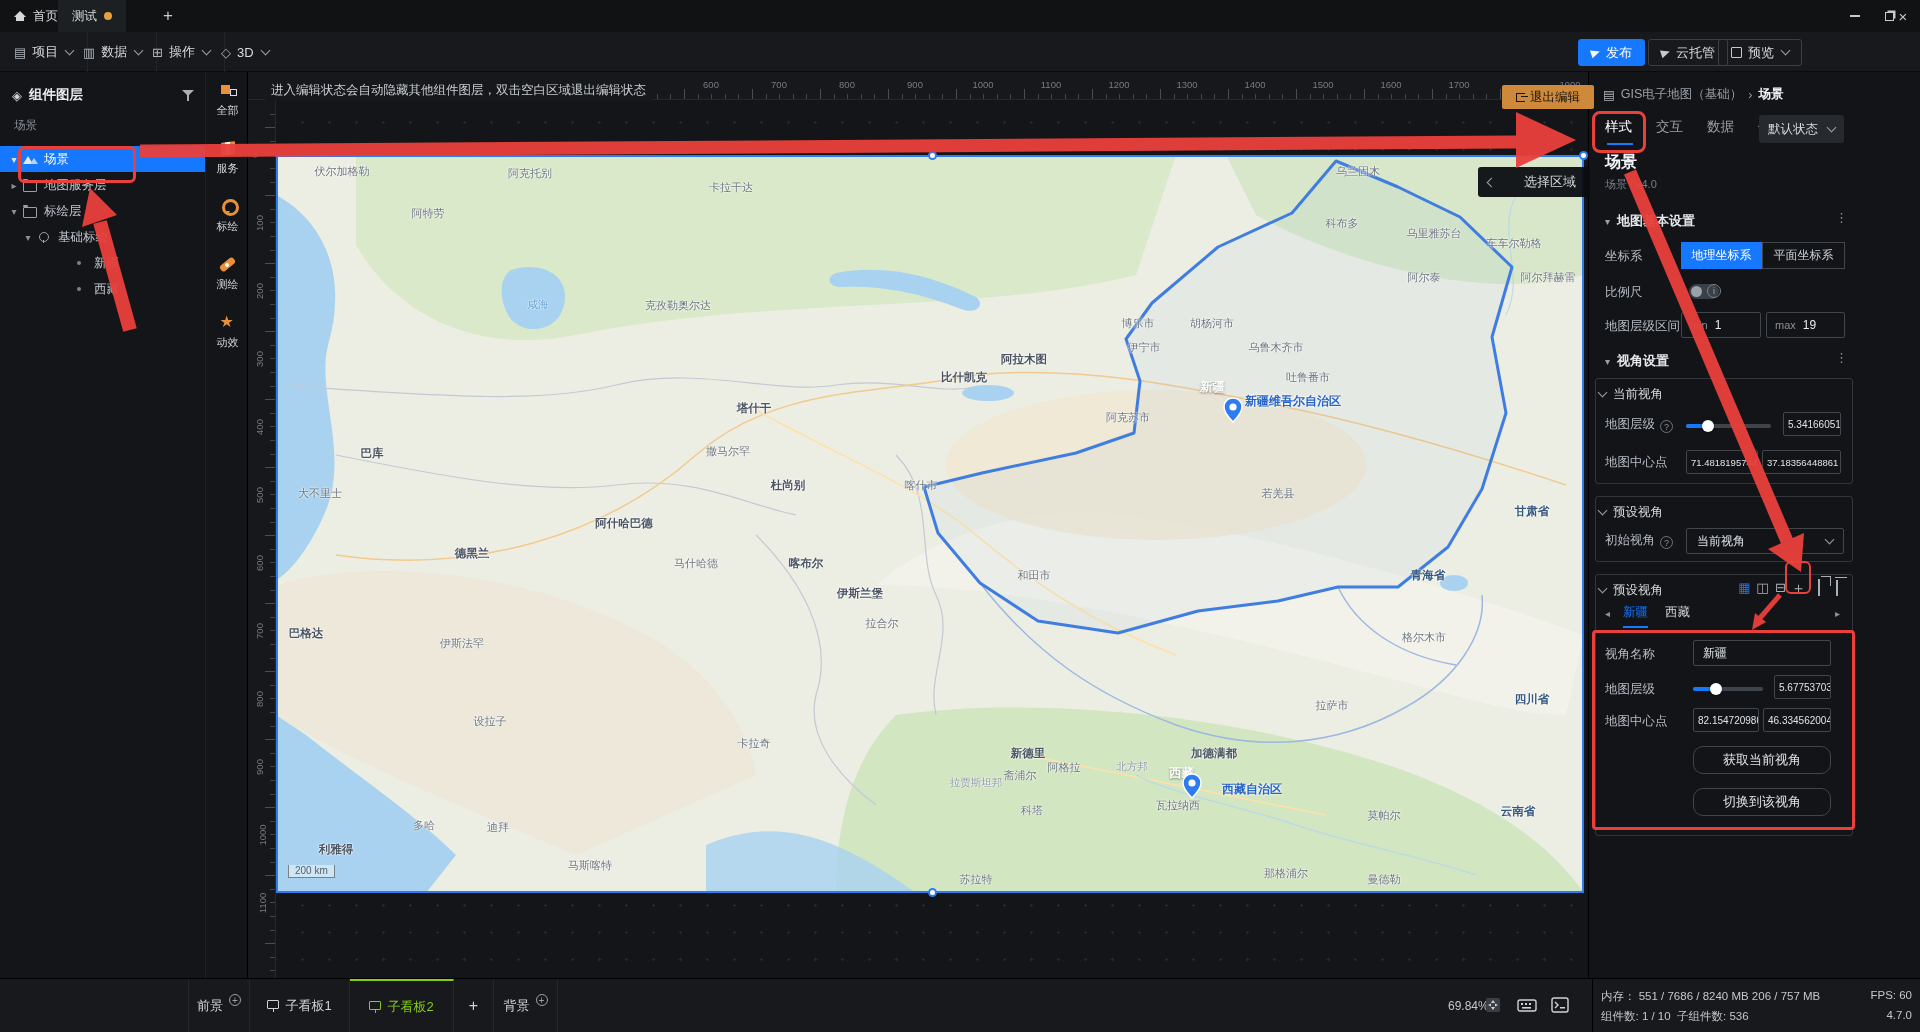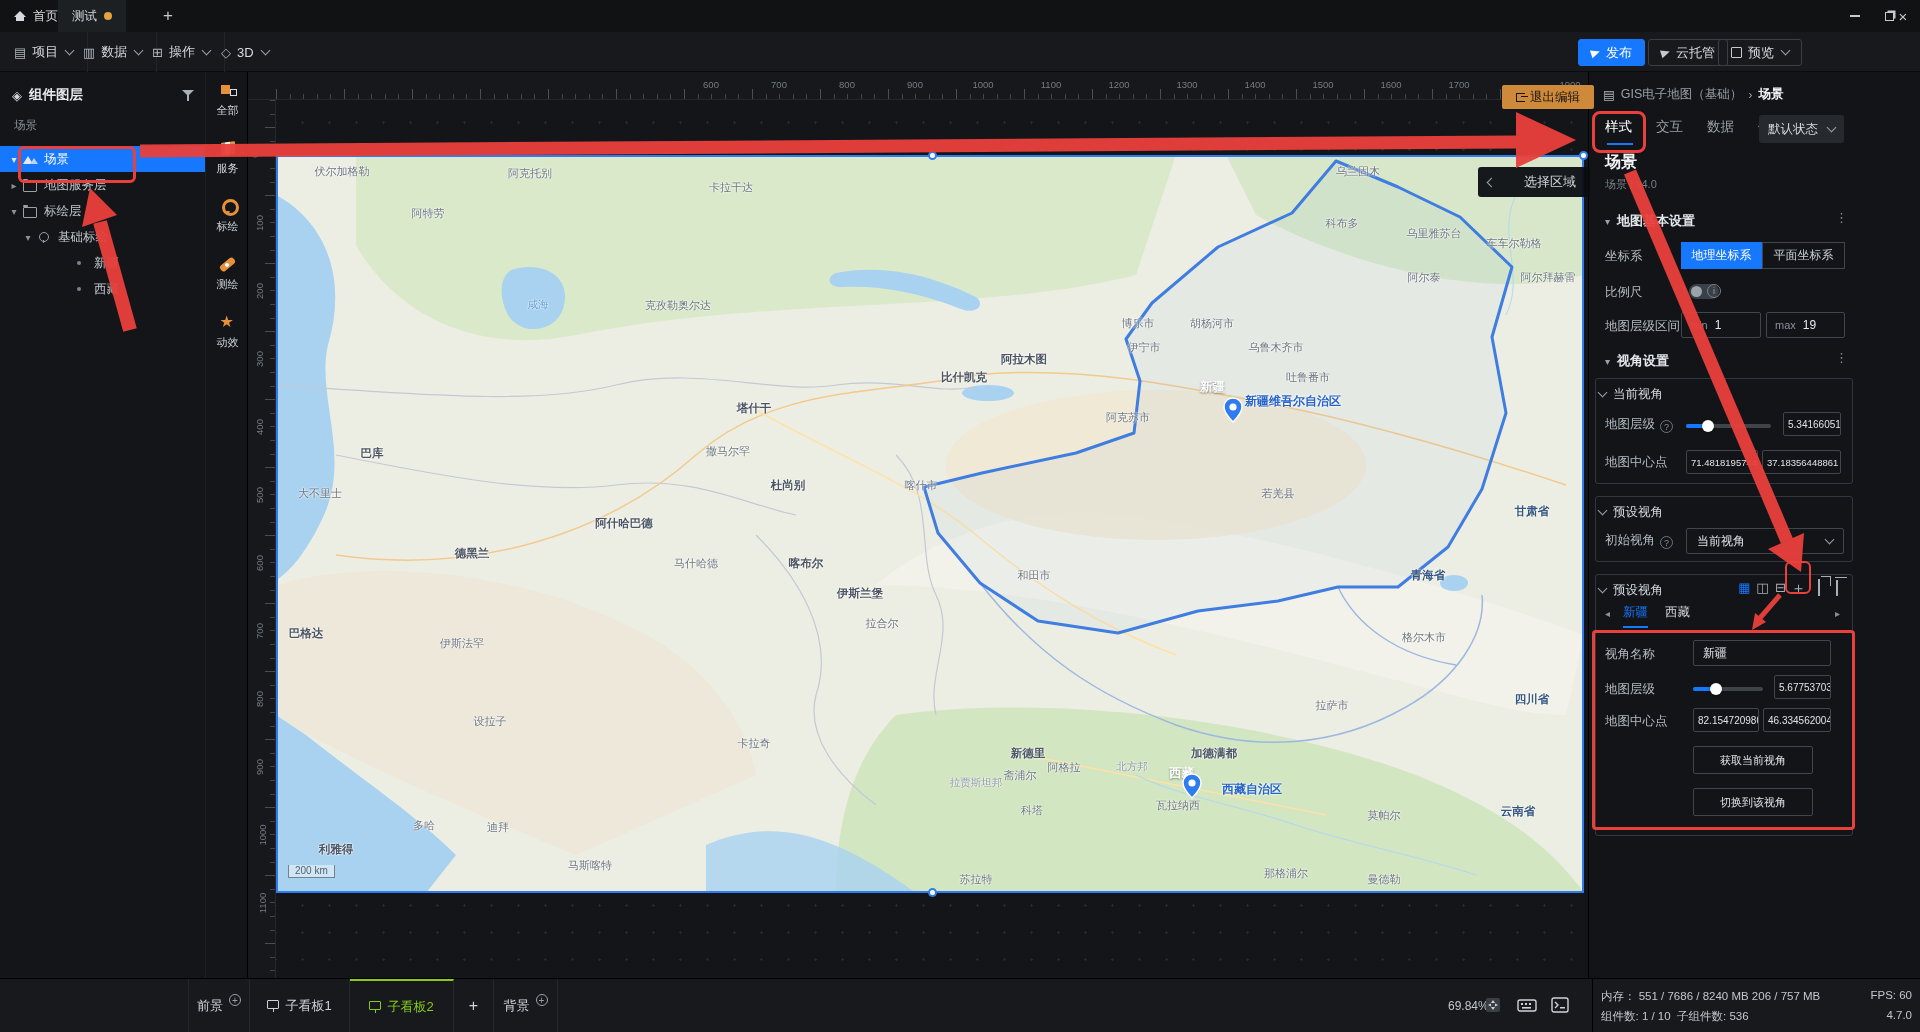--- a/index.html
+++ b/index.html
@@ -137,21 +137,21 @@
   .slider .fill{position:absolute;left:0;top:0;height:4px;border-radius:2px;background:#1677ff;}
   .slider .thumb{position:absolute;top:-4px;width:12px;height:12px;border-radius:50%;background:#fff;box-shadow:0 0 3px rgba(0,0,0,.5);}
   .valbox{position:absolute;height:24px;border:1px solid #41454c;border-radius:2px;color:#dfe3e8;font-size:10px;display:flex;align-items:center;padding:0 4px;overflow:hidden;white-space:nowrap;}
   .selbox2{position:absolute;height:26px;border:1px solid #41454c;border-radius:2px;color:#dfe3e8;font-size:12px;display:flex;align-items:center;justify-content:space-between;padding:0 10px;}
   .ptoolico{position:absolute;top:0;width:15px;height:15px;color:#aab0b8;font-size:13px;line-height:15px;text-align:center;}
   .ptab{font-size:12.5px;color:#cfd3d9;}
   .ptab.on{color:#1677ff;position:relative;}
   .ptab.on::after{content:"";position:absolute;left:0;bottom:-7px;width:100%;height:2px;background:#1677ff;}
   .tarrow{color:#8a9099;font-size:10px;}
   .inputbox{position:absolute;height:26px;border:1px solid #41454c;border-radius:2px;color:#e6e9ed;font-size:12px;display:flex;align-items:center;padding:0 9px;}
-  .pbtn{position:absolute;left:104px;width:120px;height:28px;border:1px solid #41454c;border-radius:2px;color:#dfe2e6;font-size:11px;display:flex;align-items:center;justify-content:center;}
+  .pbtn{position:absolute;left:104px;width:138px;height:28px;border:1px solid #41454c;border-radius:10px;color:#dfe2e6;font-size:13px;display:flex;align-items:center;justify-content:center;}
   .copyico{position:relative;width:11px;height:11px;border:1.3px solid #aab0b8;margin:2px;}
   .copyico::before{content:"";position:absolute;left:2px;top:-4px;width:9px;height:9px;border-top:1.3px solid #aab0b8;border-right:1.3px solid #aab0b8;}
   .trashico{position:relative;width:10px;height:9px;border:1.3px solid #aab0b8;border-top:none;margin:4px 2px 2px 2px;border-radius:0 0 2px 2px;}
   .trashico::before{content:"";position:absolute;left:-2px;top:-3px;width:12px;height:1.4px;background:#aab0b8;}
 
   
   #boardbar{position:absolute;left:0;top:978px;width:1920px;height:54px;background:#17191c;border-top:1px solid #000;}
   .bcell{position:absolute;top:0;height:54px;display:flex;align-items:center;justify-content:center;gap:6px;color:#cfd3d9;font-size:13px;border-right:1px solid #24272b;}
   .bcell.first{border-left:1px solid #24272b;}
   .bcell.active{color:#84cc16;border-top:2px solid #84cc16;}
@@ -326,20 +326,21 @@
       <span class="vnum" style="left: 4px; z-index: 4; position: absolute; top: 355px;">400</span>
       <span class="vnum" style="left: 4px; z-index: 4; position: absolute; top: 423px;">500</span>
       <span class="vnum" style="left: 4px; z-index: 4; position: absolute; top: 491px;">600</span>
       <span class="vnum" style="left: 4px; z-index: 4; position: absolute; top: 559px;">700</span>
       <span class="vnum" style="left: 4px; z-index: 4; position: absolute; top: 627px;">800</span>
       <span class="vnum" style="left: 4px; z-index: 4; position: absolute; top: 695px;">900</span>
       <span class="vnum" style="left: 4px; z-index: 4; position: absolute; top: 763px;">1000</span>
       <span class="vnum" style="left: 4px; z-index: 4; position: absolute; top: 831px;">1100</span>
     </div>
 
+  <div id="hint">进入编辑状态会自动隐藏其他组件图层，双击空白区域退出编辑状态</div>
   <div id="exitbtn">
     <span class="exitico"></span>
     <span>退出编辑</span>
   </div>
 
   <div id="map">
     <svg width="1308" height="738" viewBox="0 0 1308 738">
       <rect x="0" y="0" width="1308" height="738" fill="#edeee3"></rect>
       <path d="M80,0 L900,0 L860,120 C700,160 500,140 300,180 C200,200 120,160 80,90 Z" fill="#d3e7c1" opacity="0.75"></path>
       <path d="M950,0 L1308,0 L1308,120 C1200,150 1050,100 980,60 Z" fill="#cfe4bd" opacity="0.7"></path>

